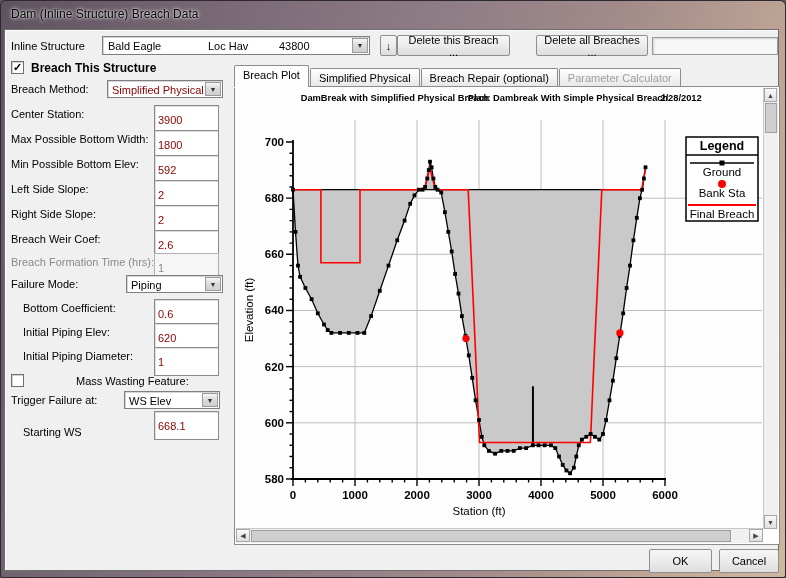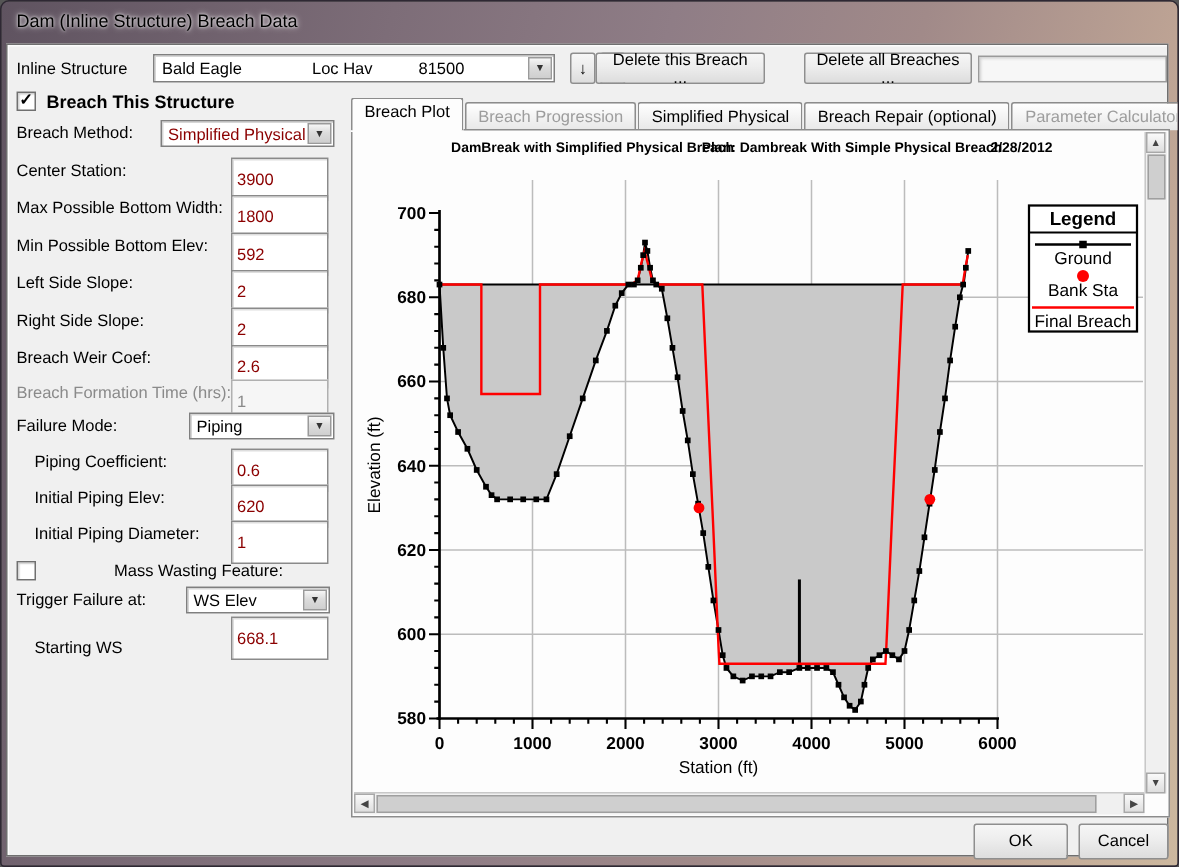--- a/index.html
+++ b/index.html
@@ -68,21 +68,21 @@
   <div class="titlebar">
     <span class="title-text">Dam (Inline Structure) Breach Data</span>
   </div>
 
   <div class="content">
 
     <span class="lbl" style="left:6px;top:10px;">Inline Structure</span>
     <div class="combo" style="left:97px;top:6px;width:268px;height:19px;">
       <span class="combo-text" style="left:5px;">Bald Eagle</span>
       <span class="combo-text" style="left:105px;">Loc Hav</span>
-      <span class="combo-text" style="left:176px;">81500</span>
+      <span class="combo-text" style="left:176px;">43800</span>
       <span class="combo-btn">▼</span>
     </div>
     <button class="btn" style="left:375px;top:5px;width:17px;height:21px;font-weight:bold;">
         <span>↓</span>
       </button>
     <button class="btn" style="left:395px;top:5px;width:17px;height:21px;font-weight:bold;">
         <span>↑</span>
       </button>
     <button class="btn" style="left:392px;top:5px;width:113px;height:21px;">Delete this Breach ...</button>
     <button class="btn" style="left:531px;top:5px;width:112px;height:21px;">Delete all Breaches ...</button>
@@ -117,21 +117,21 @@
 
     <span class="lbl gray-lbl" style="left:6px;top:226px;">Breach Formation Time (hrs):</span>
     <input class="field disabled" style="left: 149px; top: 223px;" disabled="" value="1">
 
     <span class="lbl" style="left:6px;top:248px;">Failure Mode:</span>
     <div class="combo" style="left:121px;top:245px;width:97px;height:18px;">
       <span class="combo-text">Piping</span>
       <span class="combo-btn">▼</span>
     </div>
 
-    <span class="lbl" style="left:18px;top:272px;">Piping Coefficient:</span>
+    <span class="lbl" style="left:18px;top:272px;">Bottom Coefficient:</span>
     <input class="field" style="left: 149px; top: 269px;" value="0.6">
 
     <span class="lbl" style="left:18px;top:296px;">Initial Piping Elev:</span>
     <input class="field" style="left: 149px; top: 293px;" value="620">
 
     <span class="lbl" style="left:18px;top:320px;">Initial Piping Diameter:</span>
     <input class="field" style="left: 149px; top: 317px;" value="1">
 
     <span class="check" style="left:6px;top:344px;"></span>
     <span class="lbl" style="left:26px;top:345px;margin-left:45px;">Mass Wasting Feature:</span>
@@ -140,21 +140,20 @@
     <div class="combo" style="left:119px;top:361px;width:96px;height:18px;">
       <span class="combo-text">WS Elev</span>
       <span class="combo-btn">▼</span>
     </div>
 
     <span class="lbl" style="left:18px;top:384px;margin-top:12px;">Starting WS</span>
     <input class="field" style="left: 149px; top: 381px;" value="668.1">
 
     <div class="tabstrip">
       <span class="tab active">Breach Plot</span>
-      <span class="tab disabled">Breach Progression</span>
       <span class="tab">Simplified Physical</span>
       <span class="tab">Breach Repair (optional)</span>
       <span class="tab disabled">Parameter Calculator</span>
     </div>
 
     <div class="plot-panel">
       <div id="plot" class="plot-svg"><svg width="544" height="457" viewBox="0 0 544 457" font-family="Liberation Sans, sans-serif">
             <line x1="58" y1="335.79999999999995" x2="527" y2="335.79999999999995" stroke="#bcbcbc" stroke-width="1"></line>
             <line x1="58" y1="279.64" x2="527" y2="279.64" stroke="#bcbcbc" stroke-width="1"></line>
             <line x1="58" y1="223.48" x2="527" y2="223.48" stroke="#bcbcbc" stroke-width="1"></line>

